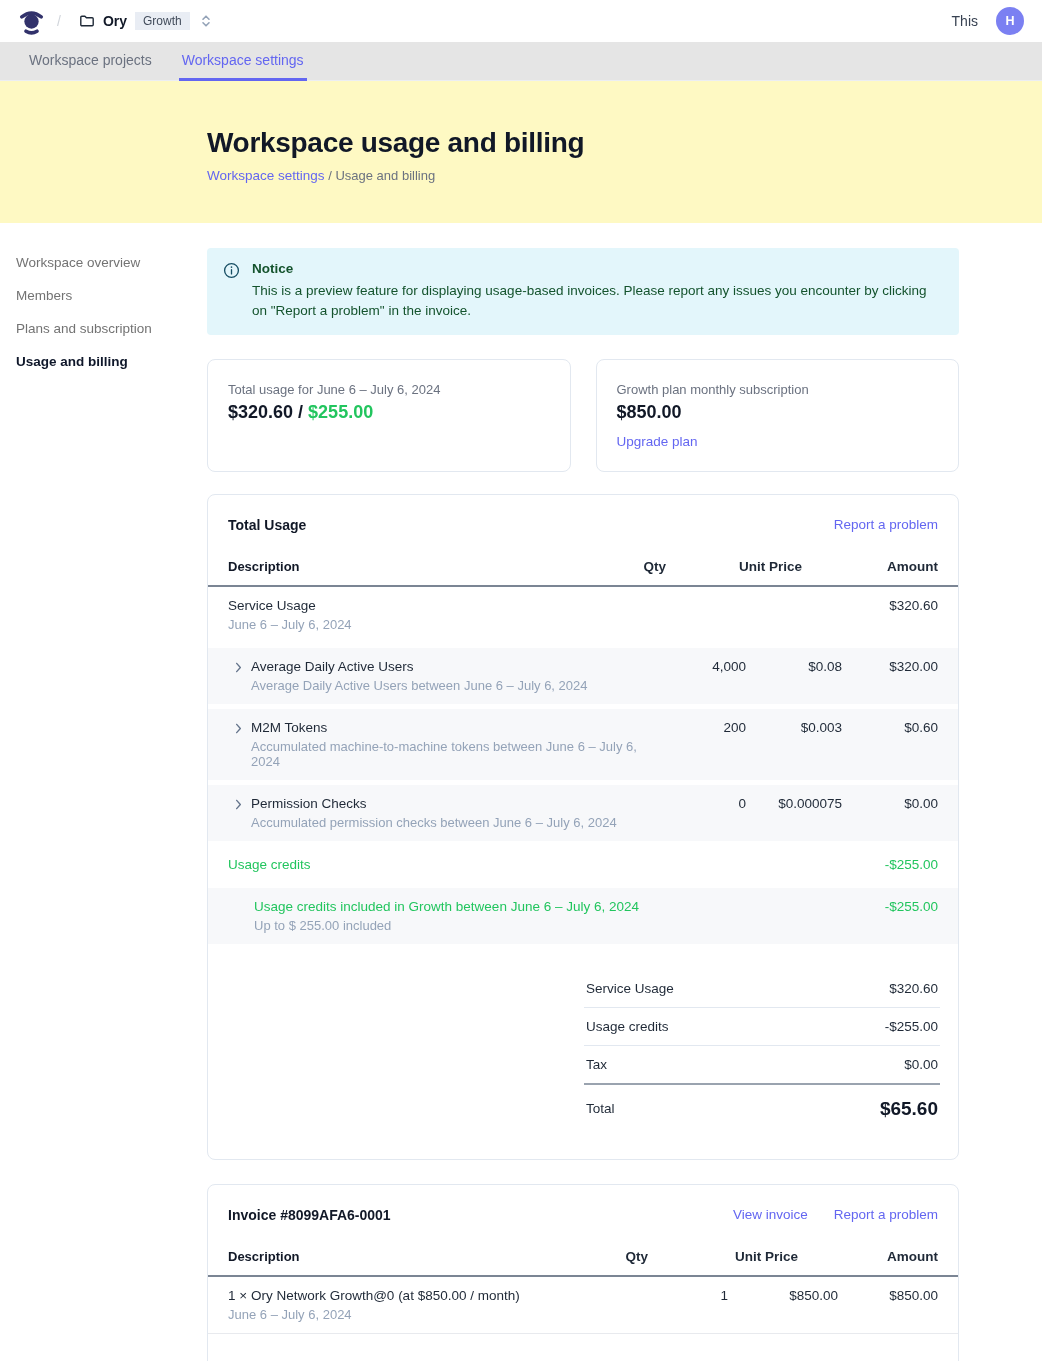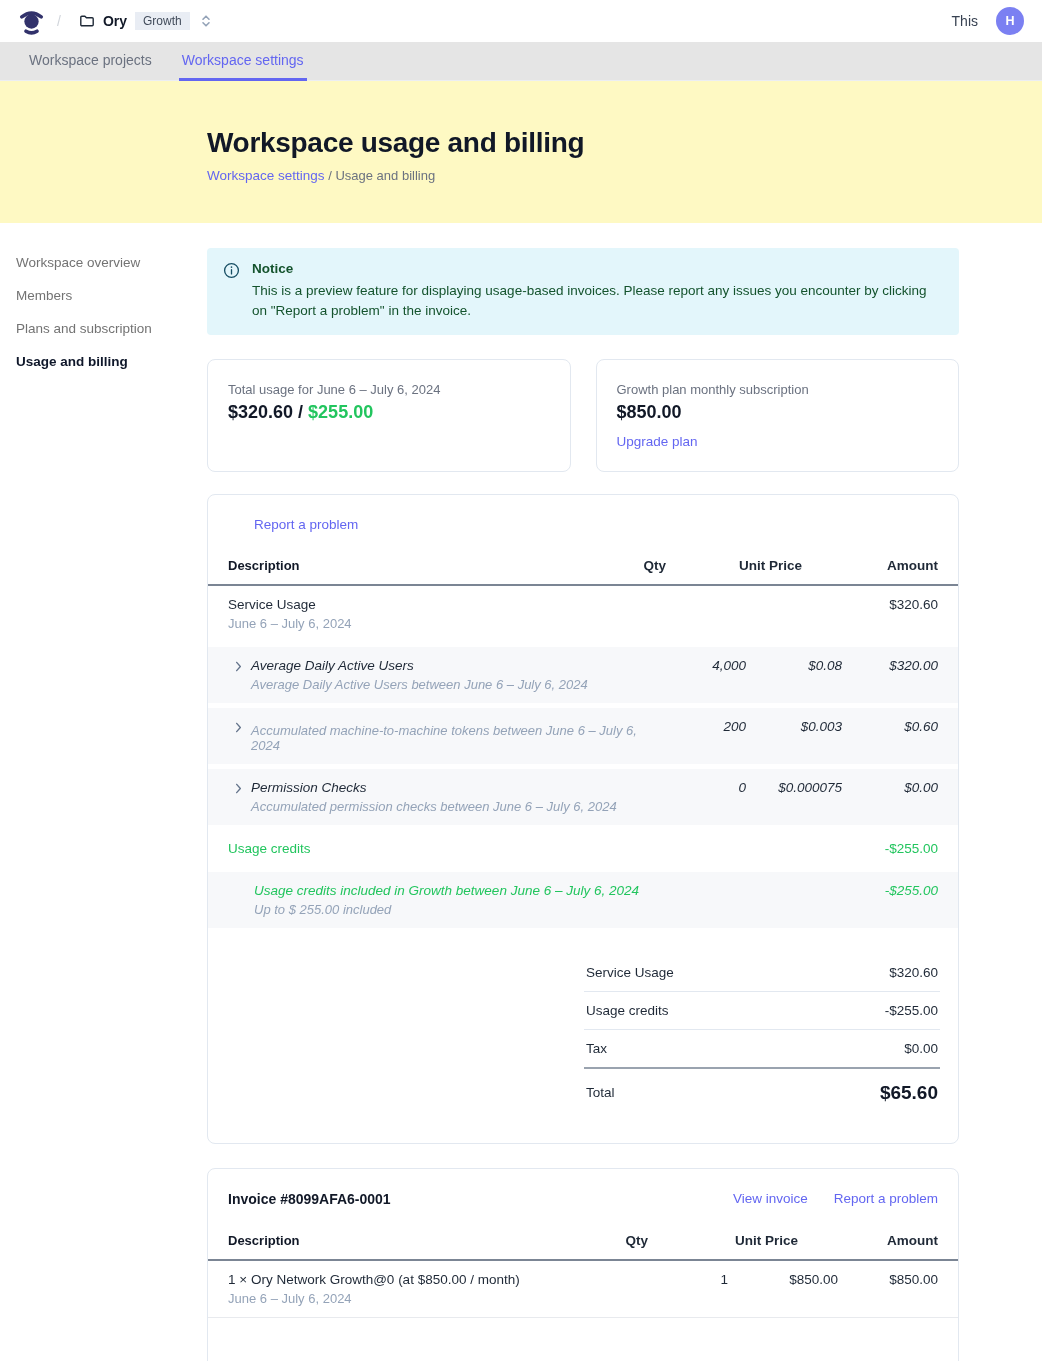--- a/index.html
+++ b/index.html
@@ -66,21 +66,21 @@
   .card-head .link { margin-left:26px; }
 
   .thead { display:flex; align-items:center; padding:10px 20px 11px; border-bottom:2px solid #7b8594;gap:40px; }
   .th { font-size:13px; font-weight:600; color:#111827; }
   .cell-desc { flex:1; }
   .cell-num { text-align:right; font-size:13.5px; color:#1f2937; }
   .u-qty { width:84px; } .u-unit { width:96px; } .u-amt { width:96px; }
   .i-qty { width:60px; } .i-unit { width:110px; } .i-amt { width:100px; }
 
   .urow { display:flex; align-items:flex-start; padding:11px 20px; }
-  .urow.shaded { background:#f7f8fa; margin:5px 0;font-style:italic; }
+  .urow.shaded { background:#f7f8fa; margin:5px 0; }
   .urow .grp { flex:1; display:flex; align-items:flex-start; }
   .chev { color:#64748b; margin:3px 8px 0 6px; display:flex; flex:none; cursor:pointer; }
   .rt { font-size:13.5px; color:#1f2937; }
   .rs { font-size:13px; color:#94a3b8; margin-top:4px; }
   .rt.green, .cell-num.green { color:#22c55e; }
   .irow-border { border-bottom:1px solid #e8eaee; }
 
   
   .summary { width:356px; margin:26px 18px 0 auto; }
   .srow { display:flex; justify-content:space-between; align-items:center; padding:11px 2px;
@@ -165,20 +165,21 @@
       </div>
       <div class="scard">
         <div class="lbl">Growth plan monthly subscription</div>
         <div class="val">$850.00</div>
         <span class="link upgrade">Upgrade plan</span>
       </div>
     </div>
 
     <div class="bigcard">
       <div class="card-head">
+        <div class="card-title">Total Usage</div>
         <span class="link">Report a problem</span>
       </div>
 
       <div class="thead">
         <div class="th cell-desc">Description</div>
         <div class="th cell-num u-qty">Qty</div>
         <div class="th cell-num u-unit">Unit Price</div>
         <div class="th cell-num u-amt">Amount</div>
       </div>
 
@@ -212,20 +213,21 @@
       </div>
 
       <div class="urow shaded">
         <div class="grp">
           <span class="chev">
             <svg width="9" height="11" viewBox="0 0 8 12" fill="none" stroke="#64748b" stroke-width="1.5" stroke-linecap="round" stroke-linejoin="round">
                 <path d="M2 1.5 L6 6 L2 10.5"></path>
               </svg>
           </span>
           <div>
+            <div class="rt">M2M Tokens</div>
             <div class="rs">Accumulated machine-to-machine tokens between June 6 – July 6, 2024</div>
           </div>
         </div>
         <div class="cell-num u-qty">200</div>
         <div class="cell-num u-unit">$0.003</div>
         <div class="cell-num u-amt">$0.60</div>
       </div>
 
       <div class="urow shaded">
         <div class="grp">

